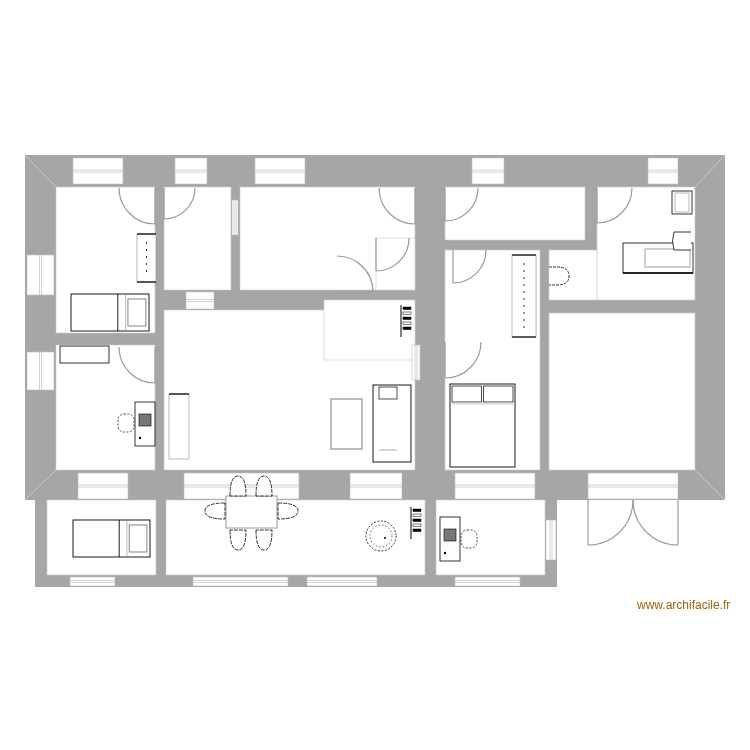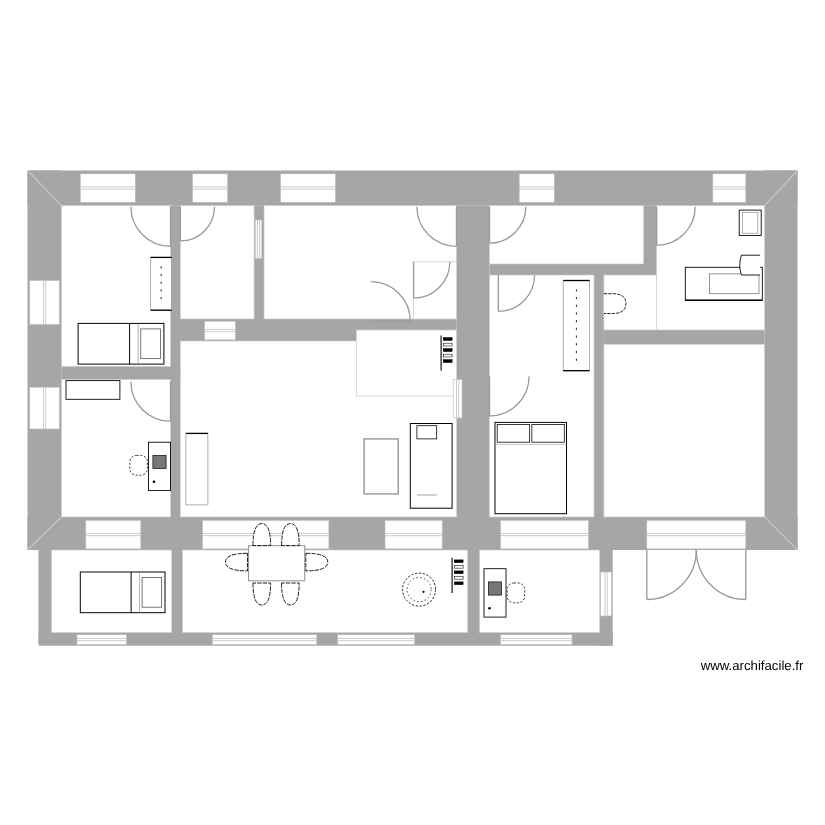--- a/index.html
+++ b/index.html
@@ -1,18 +1,18 @@
 <!DOCTYPE html>
 <html><head>
 <meta charset="utf-8">
 <style>
   html, body { margin: 0; padding: 0; background: #ffffff; }
   body { width: 750px; height: 750px; position: relative; overflow: hidden; font-family: "Liberation Sans", sans-serif; }
   #plan { position: absolute; left: 0; top: 0; width: 750px; height: 750px; }
-  .watermark { position: absolute; left: 637px; top: 598px; font-size: 12px; color: #000000; font-family: "Liberation Sans", sans-serif; white-space: nowrap; }
+  .watermark { position: absolute; left: 637px; top: 598px; font-size: 12px; color: #a16207; font-family: "Liberation Sans", sans-serif; white-space: nowrap; }
 </style>
 </head>
 <body>
 
 <svg id="plan" xmlns="http://www.w3.org/2000/svg" width="750" height="750" viewBox="0 0 750 750">
   <g id="walls-layer">
       <rect x="25" y="155" width="700" height="32" fill="#a6a6a6"></rect>
       <rect x="25" y="155" width="31" height="345" fill="#a6a6a6"></rect>
       <rect x="695" y="155" width="30" height="345" fill="#a6a6a6"></rect>
       <rect x="25" y="470" width="700" height="30" fill="#a6a6a6"></rect>

